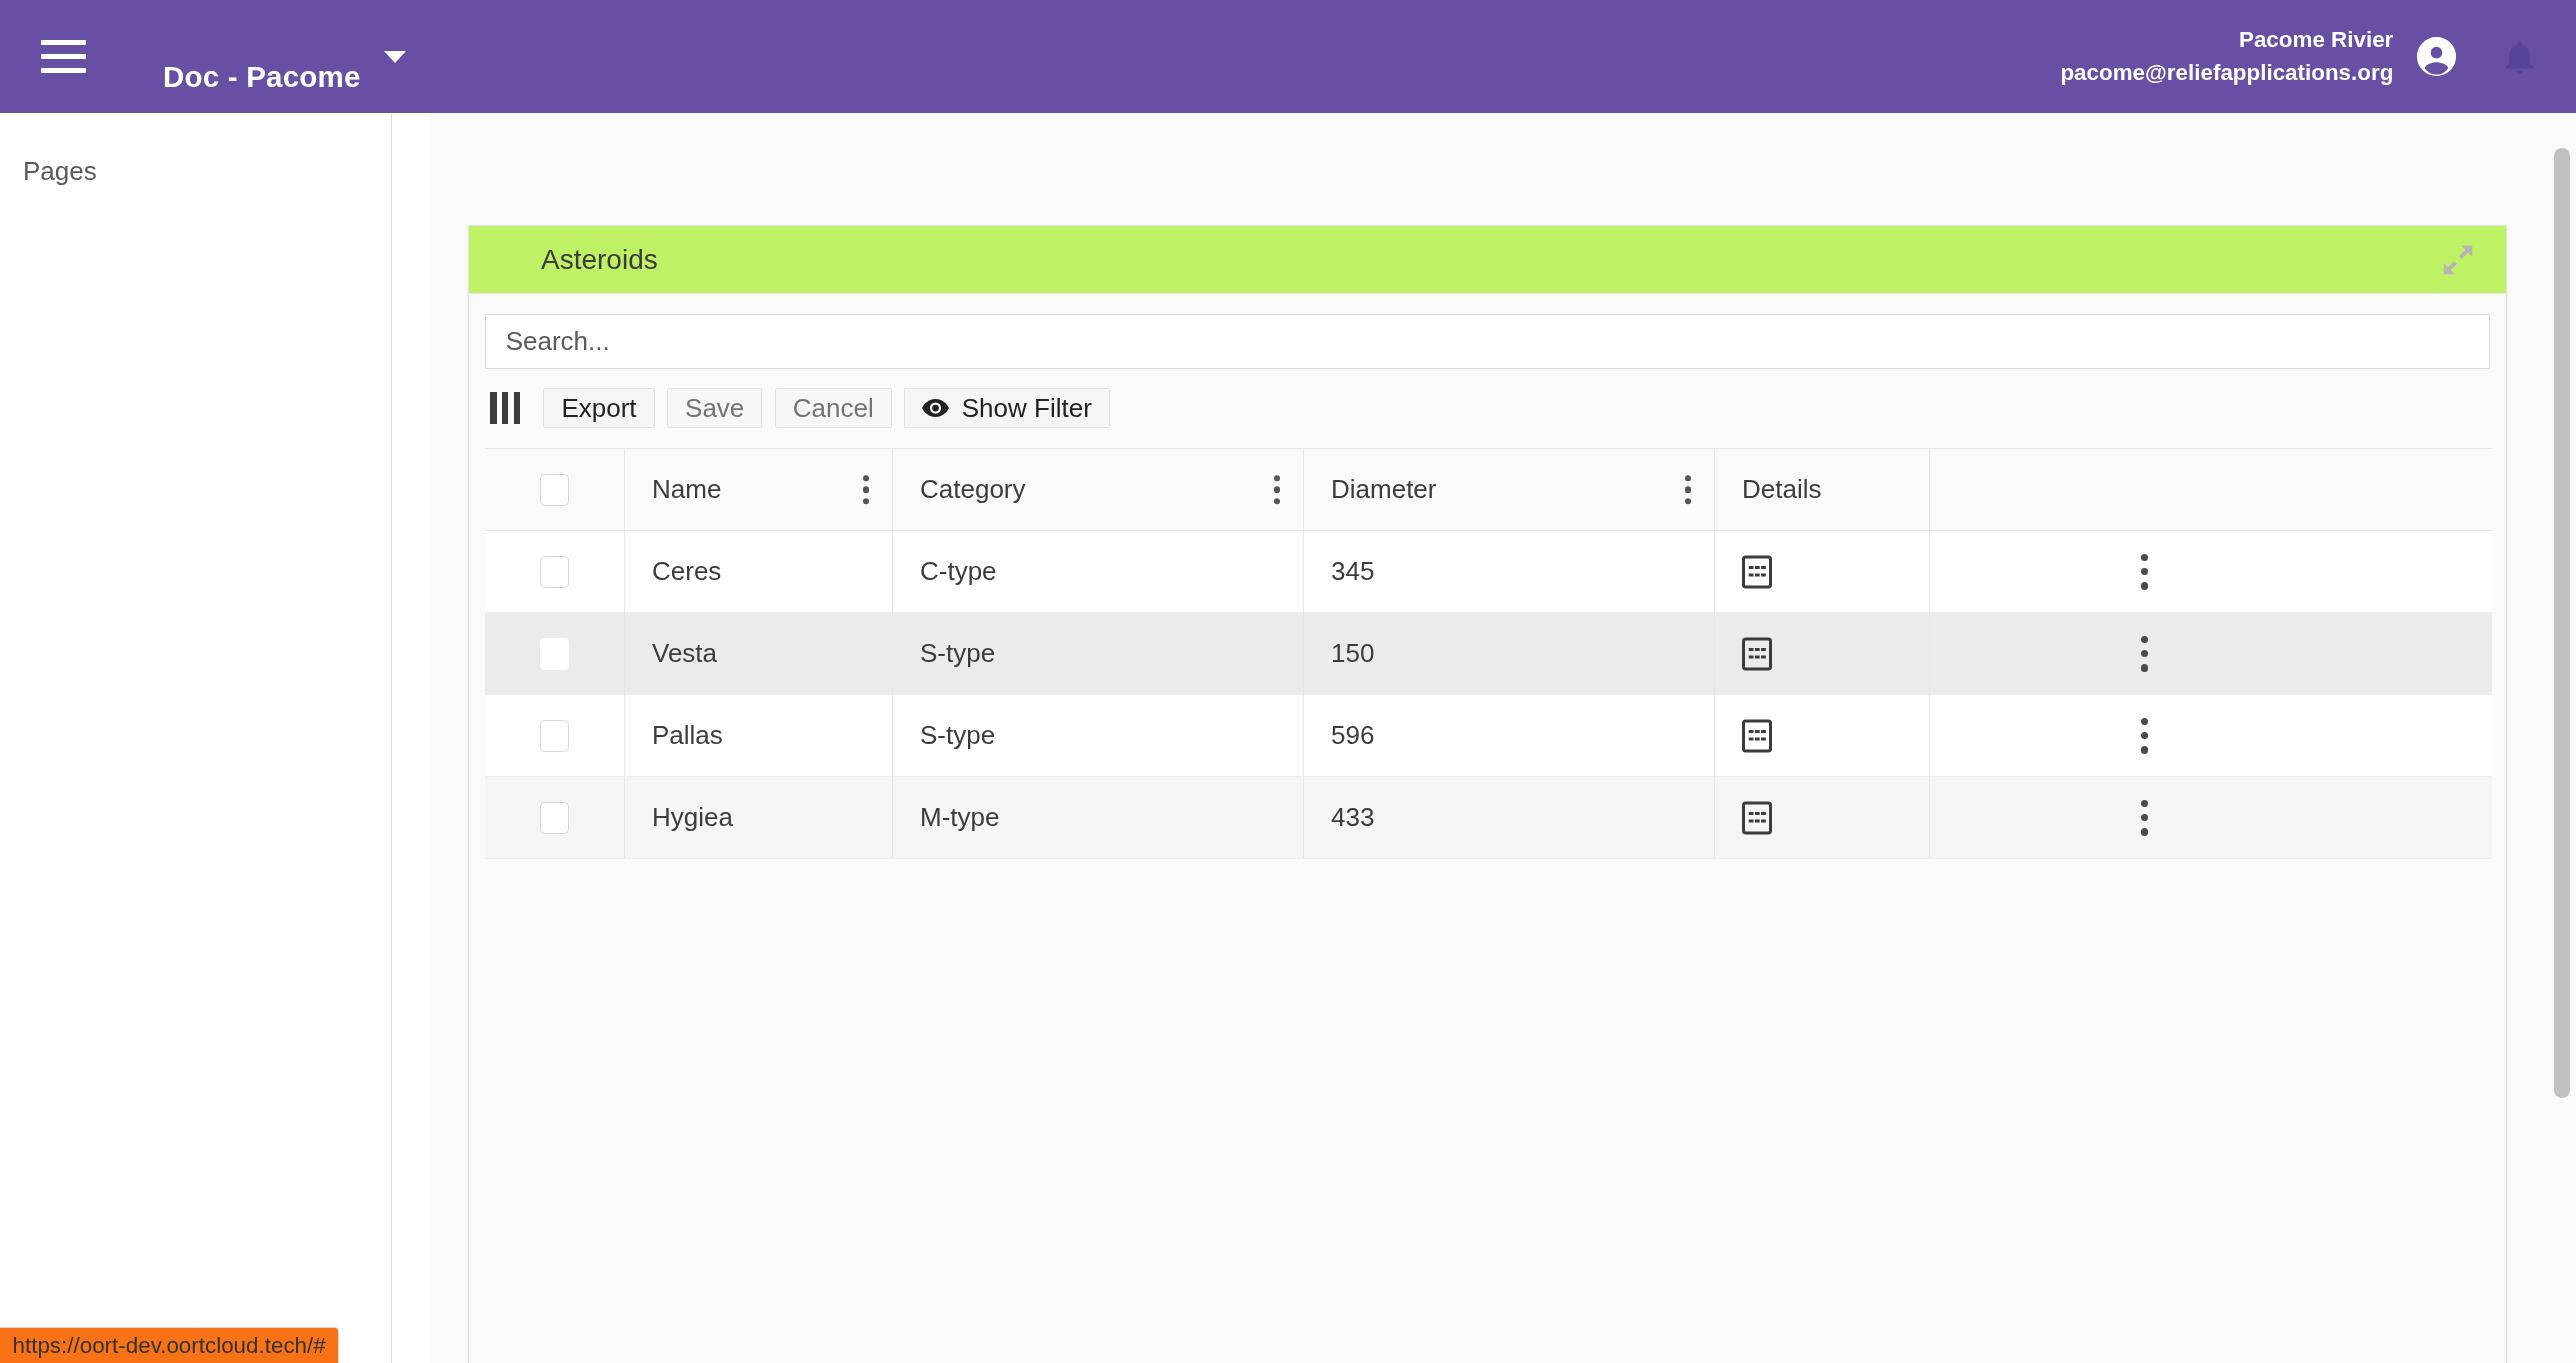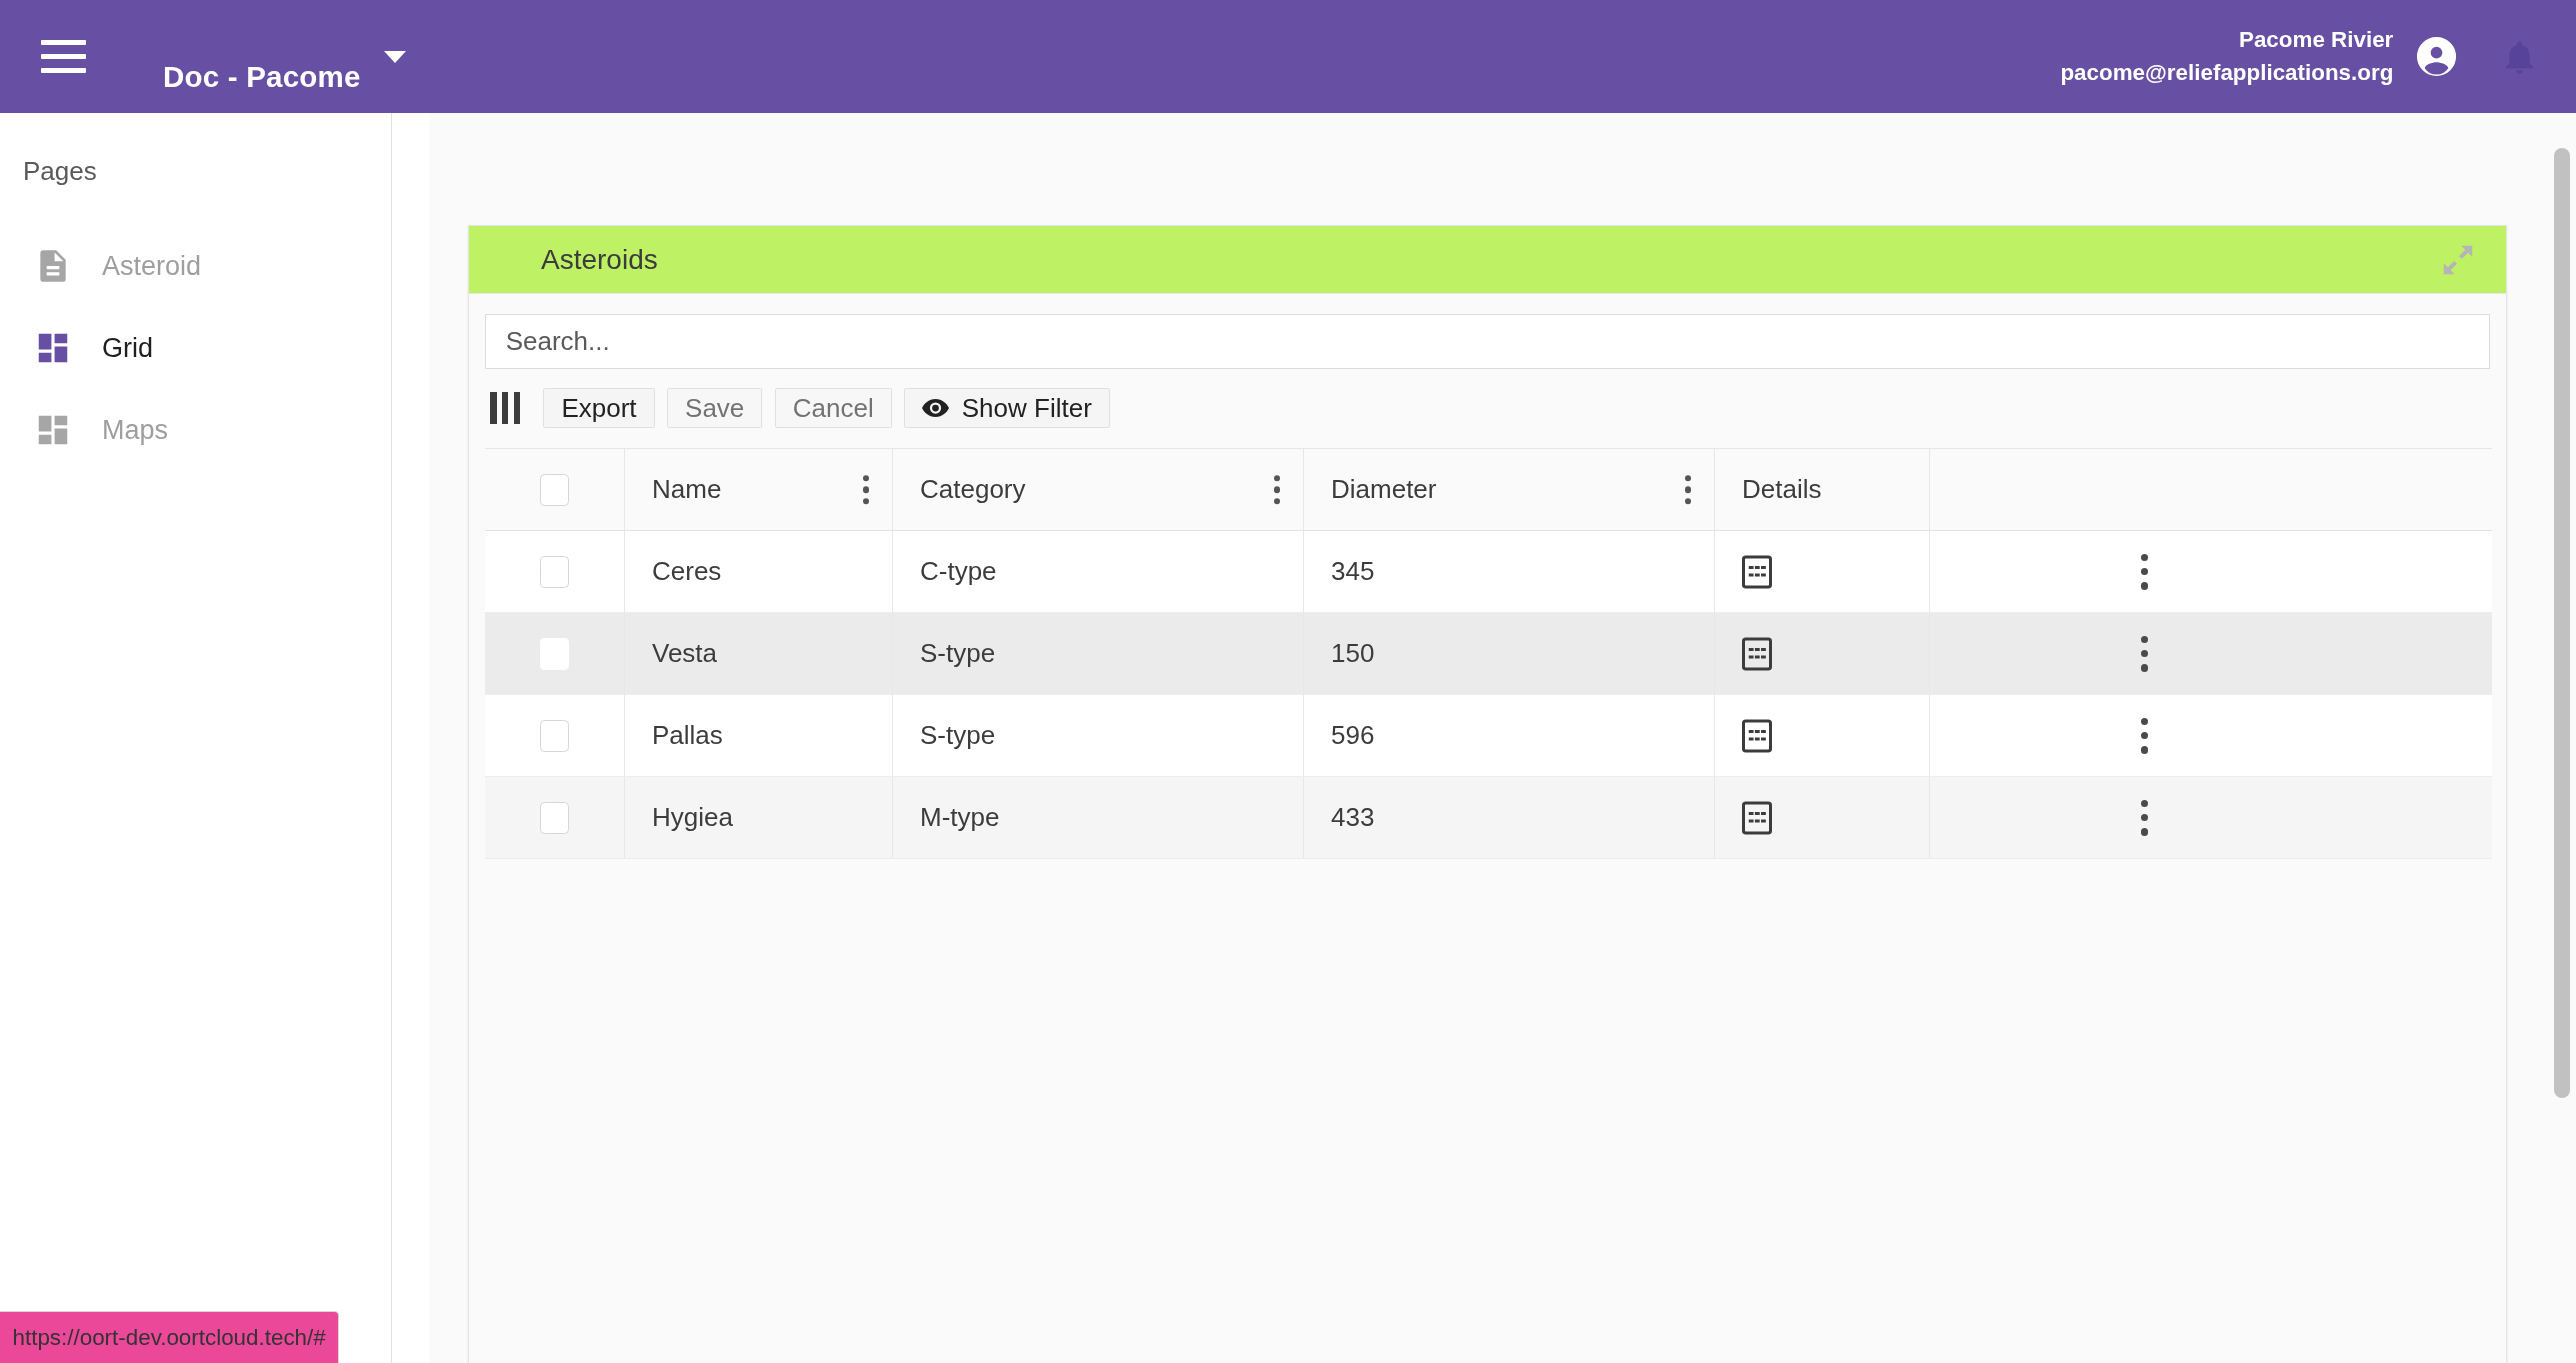--- a/index.html
+++ b/index.html
@@ -164,22 +164,22 @@
   }
   .vthumb {
     position: absolute; top: 34px; left: 2.7px;
     width: 16px; height: 950px;
     background: #c1c1c1; border-radius: 8px;
   }
 
   
   .statusbar {
     position: absolute; left: 0; bottom: 0;
-    height: 52px; padding: 0 12.5px;
-    background: #ec4899; border: 0.9px solid #d8d8d8; border-left: 0; border-bottom: 0;
+    height: 36px; padding: 0 12.5px;
+    background: #f97316; border: 0.9px solid #d8d8d8; border-left: 0; border-bottom: 0;
     border-top-right-radius: 4.5px;
     display: flex; align-items: center;
     font-size: 22.4px; color: #333333;
   }
 </style>
 </head>
 <body>
 
 <div class="topbar">
   <div class="hamburger">
@@ -200,44 +200,20 @@
     </svg>
     <svg class="bell-icon" viewBox="0 0 24 24">
       <path fill="#57449a" d="M12 22a2 2 0 0 0 2-2h-4a2 2 0 0 0 2 2zm6-6v-5a6 6 0 0 0-4.5-5.8V4.5a1.5 1.5 0 0 0-3 0v.7A6 6 0 0 0 6 11v5l-2 2v1h16v-1l-2-2z"></path>
     </svg>
   </div>
 </div>
 
 <div class="sidebar">
   <div class="pages-label">Pages</div>
 
-  <div class="nav-list">
-
-    <div class="nav-item">
-      <svg class="nav-icon" viewBox="0 0 24 24">
-        <path fill="#a6a6a6" d="M14 2H6a2 2 0 0 0-2 2v16a2 2 0 0 0 2 2h12a2 2 0 0 0 2-2V8l-6-6zm2 16H8v-2h8v2zm0-4H8v-2h8v2zm-3-5V3.5L18.5 9H13z"></path>
-      </svg>
-      <span class="nav-label">Asteroid</span>
-    </div>
-
-    <div class="nav-item active">
-      <svg class="nav-icon" viewBox="0 0 24 24">
-        <path fill="#6750a4" d="M3 3h8v10H3V3zm10 0h8v6h-8V3zM3 15h8v6H3v-6zm10-4h8v10h-8V11z"></path>
-      </svg>
-      <span class="nav-label">Grid</span>
-    </div>
-
-    <div class="nav-item">
-      <svg class="nav-icon" viewBox="0 0 24 24">
-        <path fill="#a6a6a6" d="M3 3h8v10H3V3zm10 0h8v6h-8V3zM3 15h8v6H3v-6zm10-4h8v10h-8V11z"></path>
-      </svg>
-      <span class="nav-label">Maps</span>
-    </div>
-
-  </div>
 </div>
 
 <div class="main">
   <div class="card">
 
     <div class="card-head">
       <div class="card-title">Asteroids</div>
       <svg class="expand-icon" viewBox="0 0 24 24">
         <path fill="#b5b5b5" d="M21 3h-7l2.6 2.6-4 4 1.8 1.8 4-4L21 10V3zM3 21h7l-2.6-2.6 4-4-1.8-1.8-4 4L3 14v7z"></path>
       </svg>

